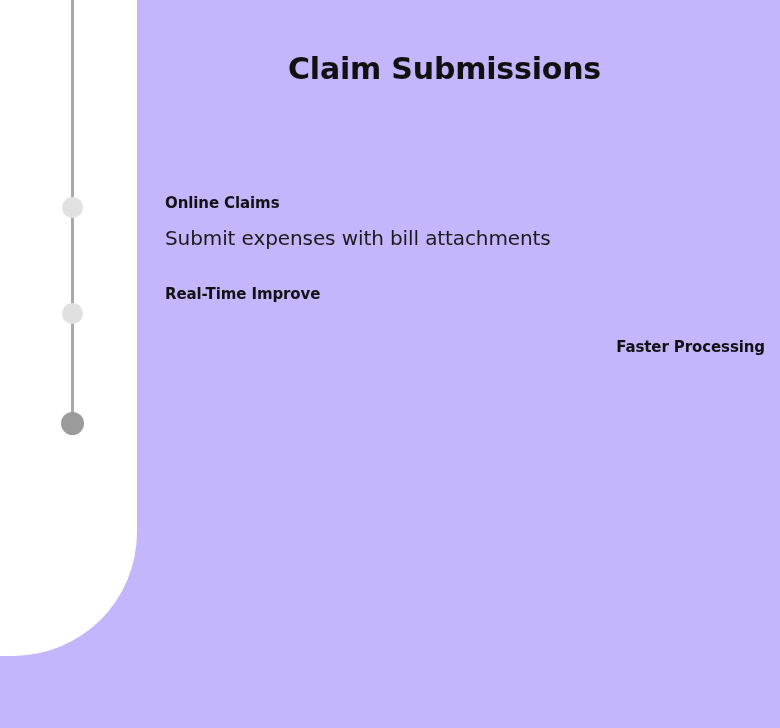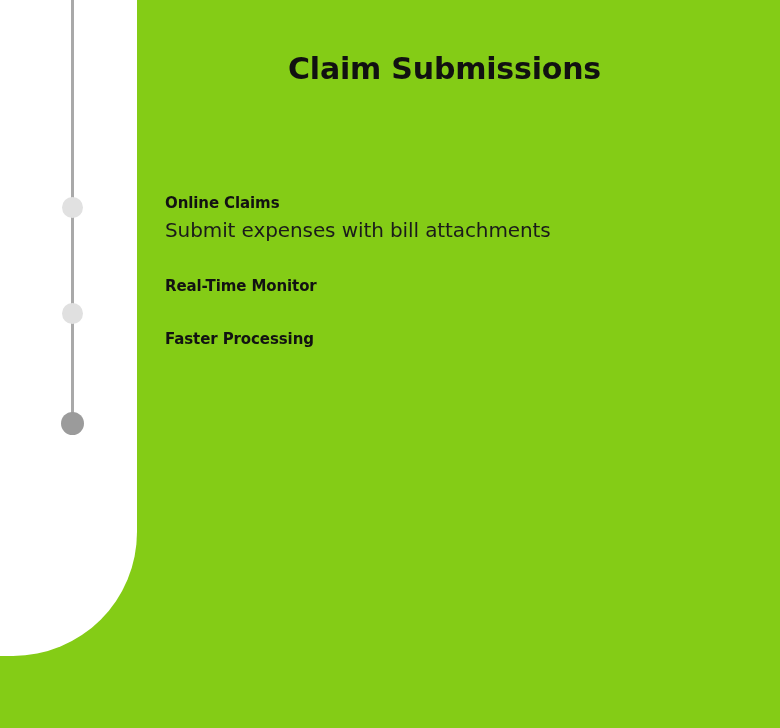--- a/index.html
+++ b/index.html
@@ -12,21 +12,21 @@
     height: 728px;
     overflow: hidden;
     font-family: "DejaVu Sans", "Liberation Sans", sans-serif;
     background: #f6dcd8;
   }
 
   #slide {
     position: relative;
     width: 780px;
     height: 728px;
-    background: #84cc16;
+    background: #c4b5fd;
     overflow: hidden;
   }
 
   
   .white-panel {
     position: absolute;
     left: 0;
     top: 0;
     width: 137px;
     height: 656px;
@@ -98,36 +98,37 @@
     left: 28px;
     top: 194px;
     width: 600px;
   }
 
   .item {
     margin-bottom: 33px;
   }
   .item:last-child {
     margin-bottom: 0;
+    text-align: right;
   }
 
   .item-title {
     font-size: 15px;
     font-weight: bold;
     color: #121212;
     line-height: 1.32;
     letter-spacing: -0.1px;
   }
 
   .item-desc {
     font-size: 20px;
     font-weight: normal;
     color: #1b1b1b;
     line-height: 1.38;
-    margin-top: 3px;
+    margin-top: 11px;
     letter-spacing: -0.1px;
   }
 </style>
 </head>
 <body>
 
 <div id="slide">
 
   <div class="white-panel"></div>
 
@@ -142,21 +143,21 @@
     <div class="slide-title">Claim Submissions</div>
 
     <div class="items">
 
       <div class="item">
         <div class="item-title">Online Claims</div>
         <div class="item-desc">Submit expenses with bill attachments</div>
       </div>
 
       <div class="item">
-        <div class="item-title">Real-Time Monitor</div>
+        <div class="item-title">Real-Time Improve</div>
       </div>
 
       <div class="item">
         <div class="item-title">Faster Processing</div>
       </div>
 
     </div>
   </div>
 </div>
 

